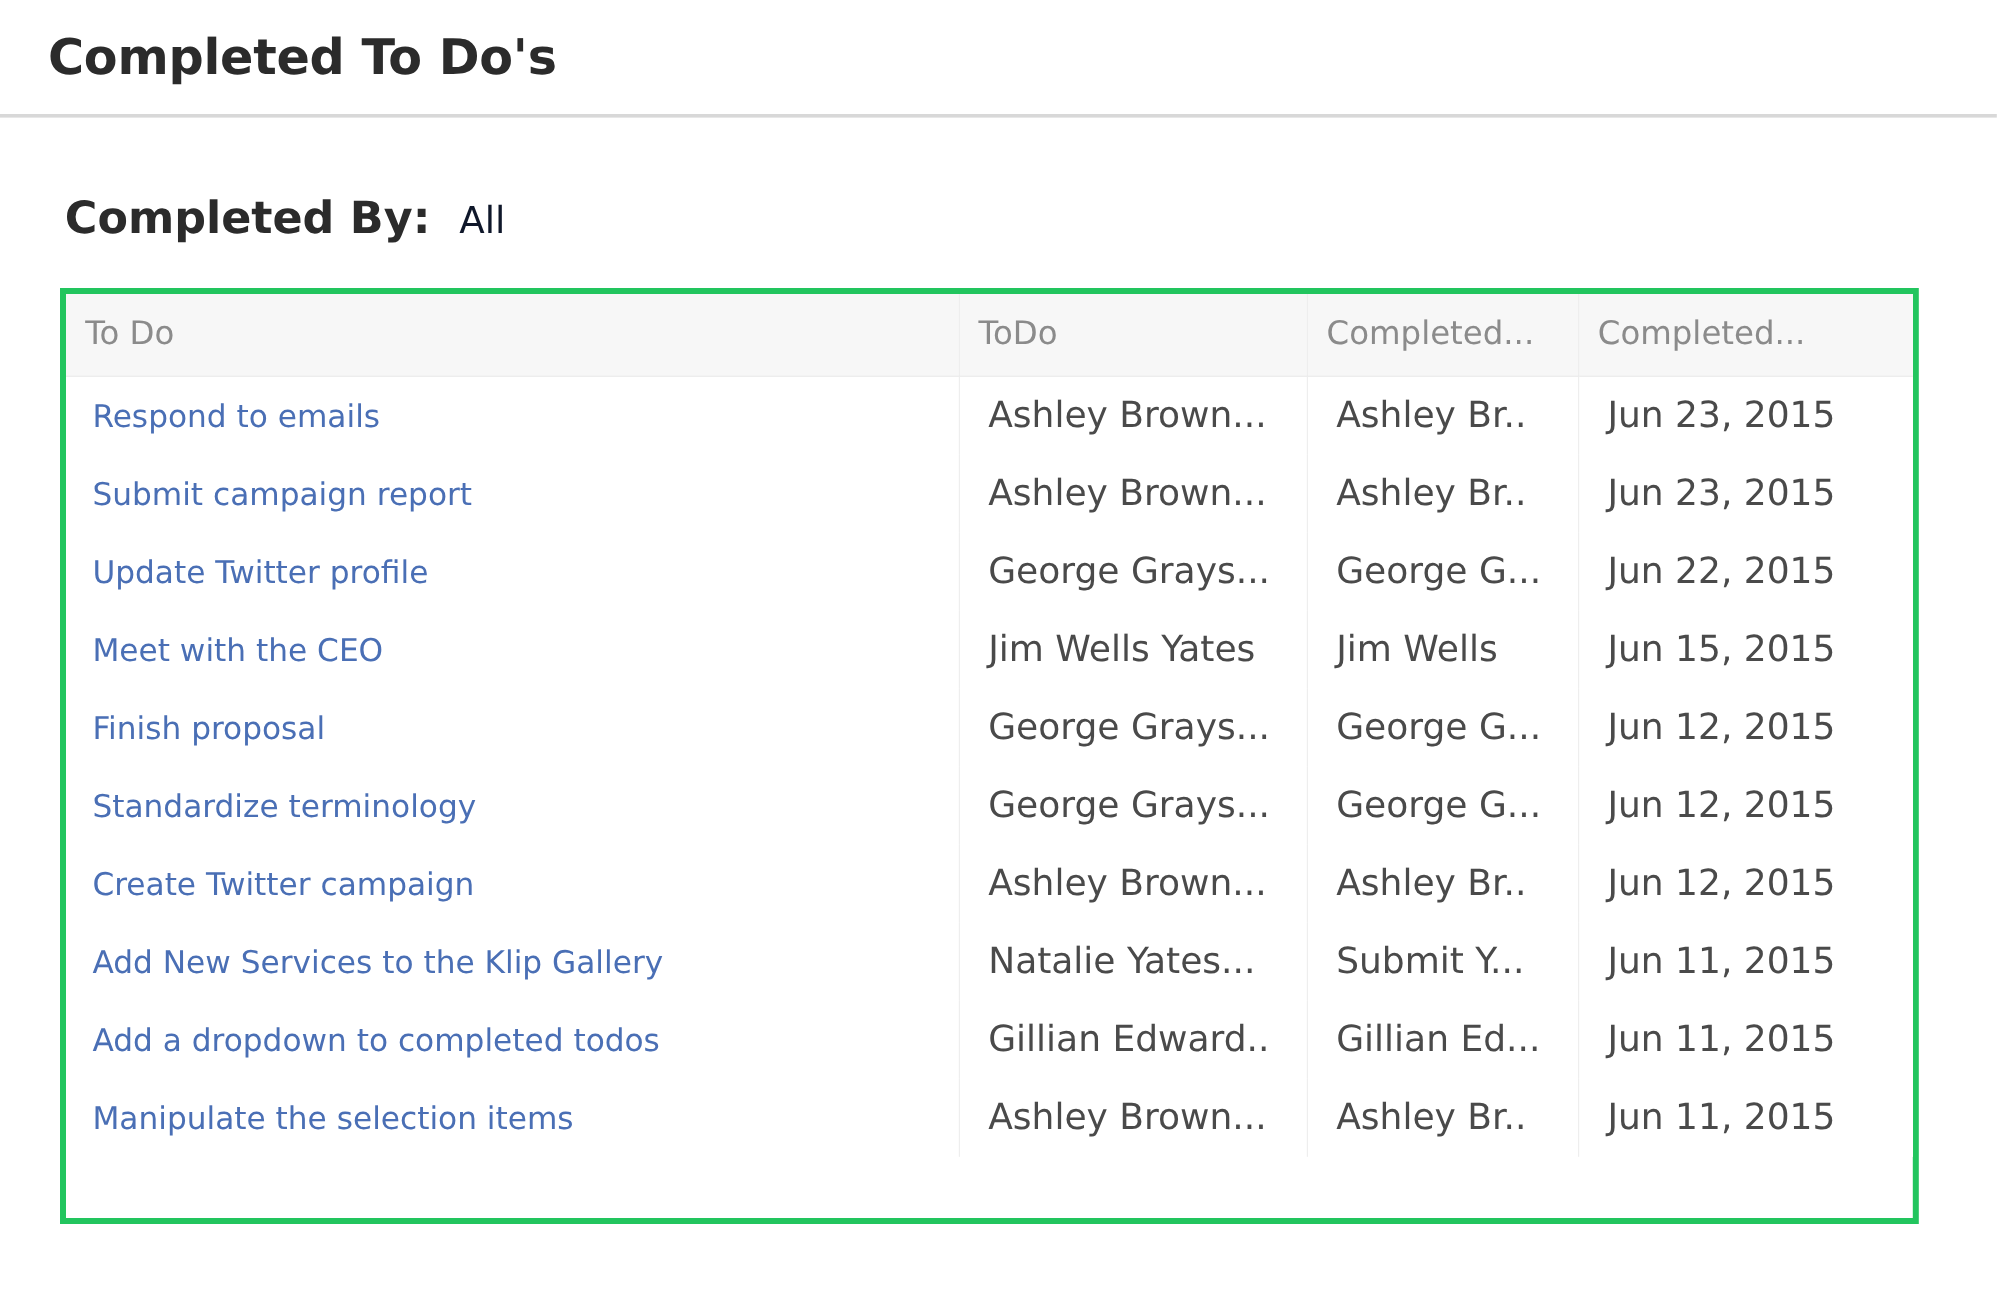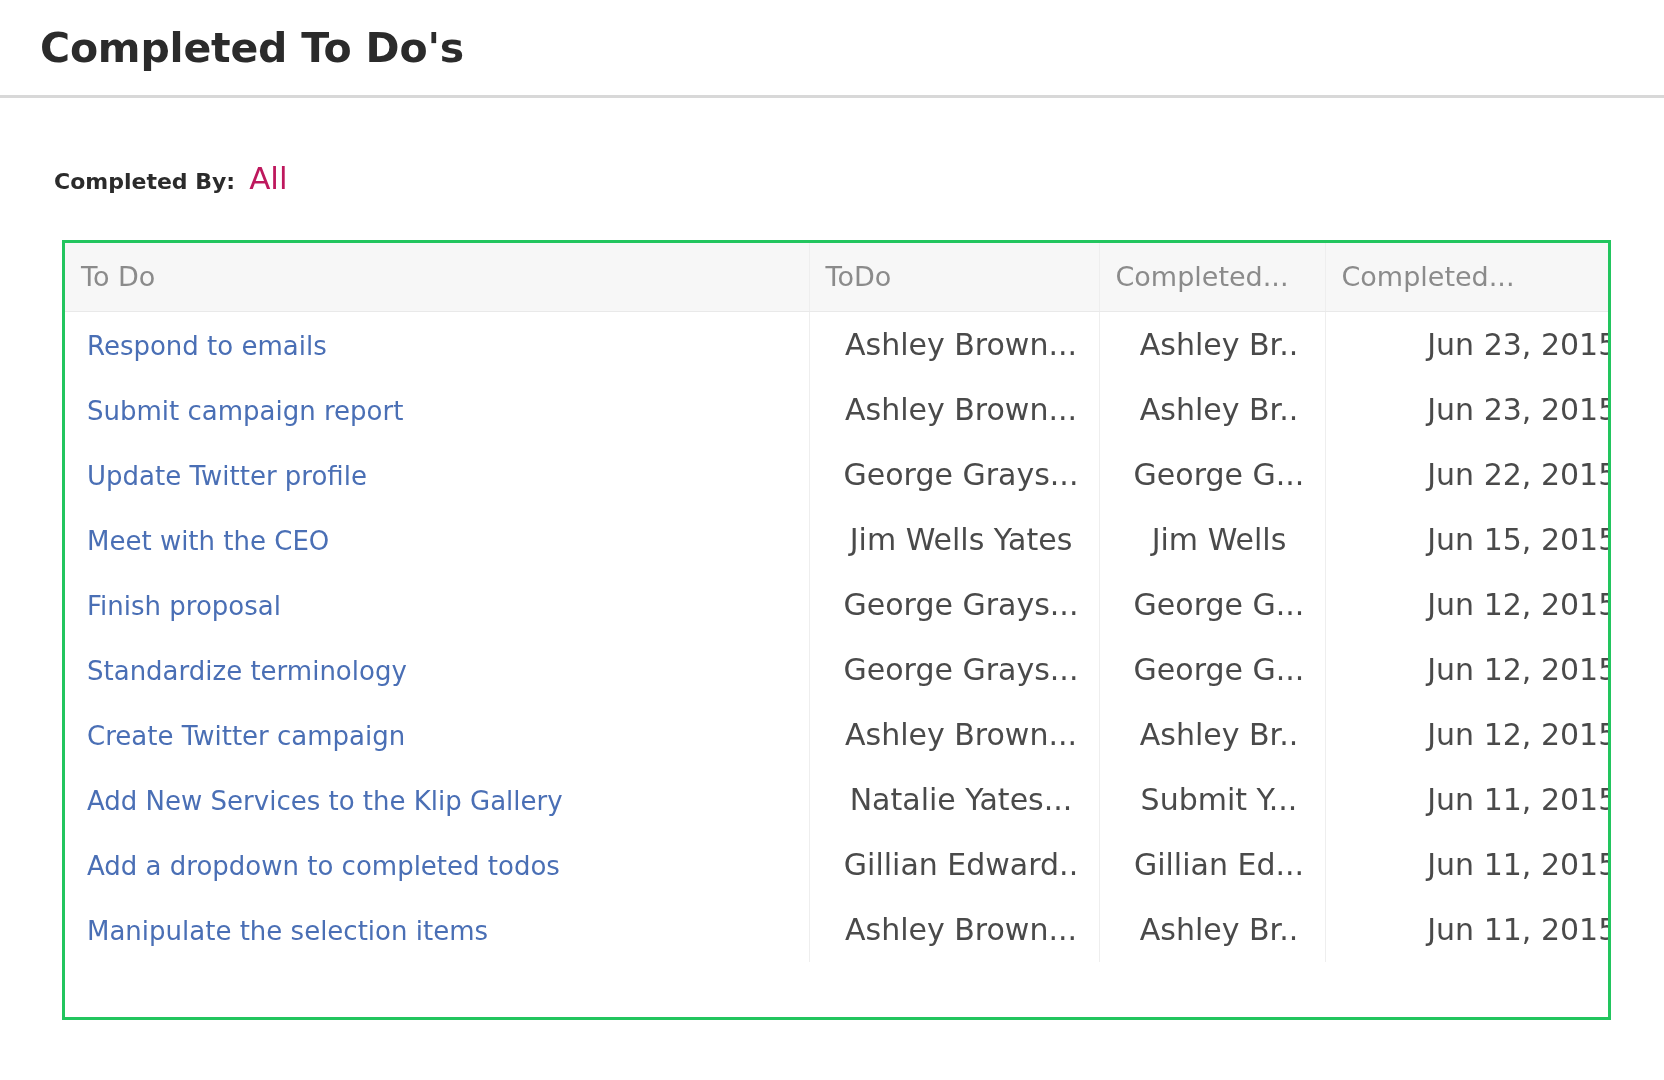--- a/index.html
+++ b/index.html
@@ -42,44 +42,44 @@
 
   
   .filter-row {
     display: flex;
     align-items: baseline;
     padding: 62px 0 0 54px;
     height: 48px;
     box-sizing: content-box;
   }
   .filter-label {
-    font-size: 22px;
+    font-size: 37px;
     font-weight: 700;
     color: #2b2b2b;
     white-space: nowrap;
   }
   .filter-value {
     font-size: 31px;
     font-weight: 400;
-    color: #be185d;
-    margin-left: 14px;
+    color: #0f172a;
+    margin-left: 24px;
     white-space: nowrap;
     cursor: pointer;
     text-align: center;
   }
 
   
   .table-wrap {
     position: absolute;
-    left: 62px;
+    left: 50px;
     top: 240px;
     width: 1549px;
     height: 780px;
     overflow: hidden;
-    border: 3px solid #22c55e;
+    border: 5px solid #22c55e;
     box-sizing: border-box;
     background: #ffffff;
   }
   table.todo-table {
     border-collapse: collapse;
     table-layout: fixed;
     width: 1640px; 
     background: #ffffff;
   }
   table.todo-table col.c-todo   { width: 744px; }
@@ -127,22 +127,21 @@
     color: #4a6fb5;
     font-size: 26px;
     text-decoration: none;
     cursor: pointer;
     white-space: nowrap;
   }
 
   tbody td.cell-list,
   tbody td.cell-by,
   tbody td.cell-date {
-    padding-left: 14px;
-    text-align: center;
+    padding-left: 24px;
   }
 </style>
 </head>
 <body>
 
 <div class="page">
 
   <div class="panel-header">
     <div class="panel-title">Completed To Do's</div>
   </div>

